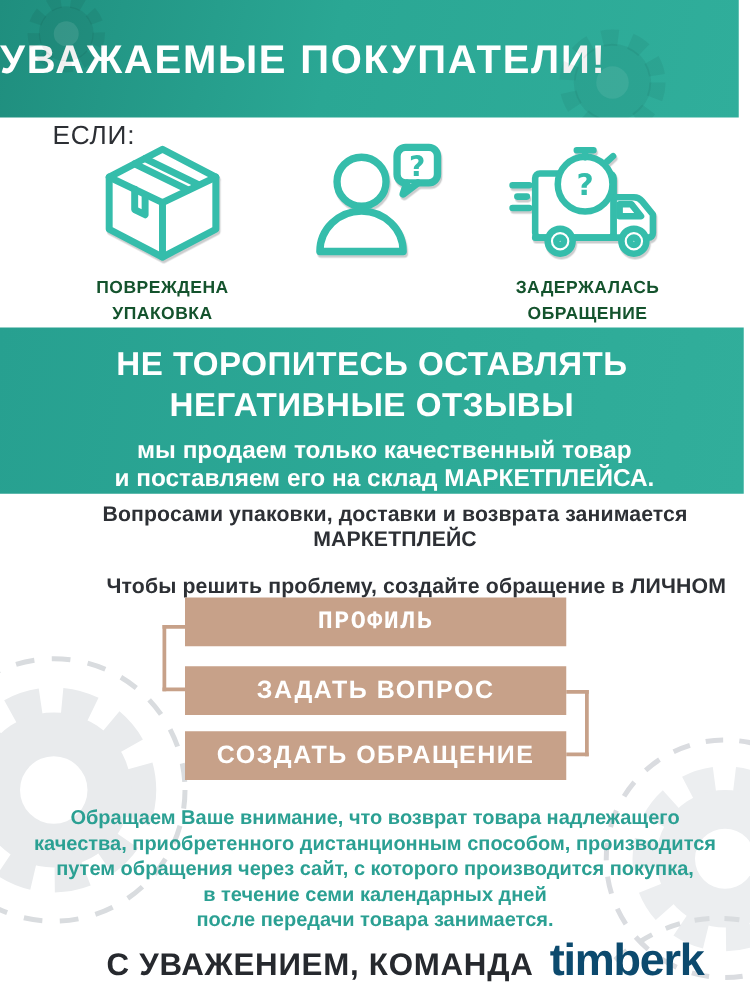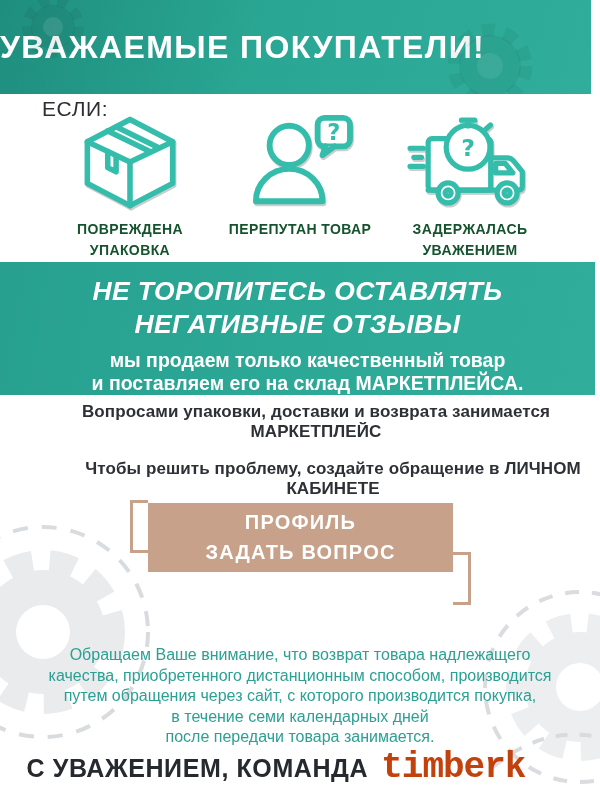--- a/index.html
+++ b/index.html
@@ -19,44 +19,44 @@
   .icons-row{position:absolute;top:114px;left:45px;width:510px;z-index:1;
              display:flex;justify-content:space-between;}
   .cond{width:190px;display:flex;flex-direction:column;align-items:center;}
   .cond svg{filter:drop-shadow(1.5px 2px 0 rgba(70,75,80,0.28));}
   .cond-label{margin-top:7px;text-align:center;font-size:14px;font-weight:bold;color:#14532d;
               line-height:1.5;letter-spacing:0.4px;}
 
   .band{position:absolute;top:262px;left:0;width:595px;height:133px;z-index:1;box-sizing:border-box;
         background:linear-gradient(100deg,#27a090 0%,#2daa97 60%,#31ae9b 100%);
         color:#fff;text-align:center;padding-top:13px;}
-  .band-title{font-size:26.5px;font-weight:bold;line-height:1.24;letter-spacing:0.4px;font-style:italic;}
+  .band-title{font-size:26.5px;font-weight:bold;line-height:1.24;letter-spacing:0.4px;}
   .band-sub{margin-top:8px;font-size:19.5px;font-weight:bold;line-height:1.17;padding-left:20px;}
 
   .instr{position:absolute;top:402px;left:16px;width:600px;z-index:1;text-align:center;
          font-size:17px;font-weight:bold;color:#2d3035;letter-spacing:0.1px;}
   .instr-l2{margin-top:17px;padding-left:34px;}
 
   .step-btn{position:absolute;left:148px;width:305px;height:39px;z-index:1;background:#c7a189;
             color:#ffffff;display:flex;align-items:center;justify-content:center;
             font-size:20px;font-weight:bold;letter-spacing:1.2px;cursor:default;}
-  .step-1{top:503px;} .step-2{top:533px;} .step-3{top:585px;}
+  .step-1{top:478px;font-family:Liberation Mono, monospace;} .step-2{top:533px;} .step-3{top:585px;}
   .bracket-left{position:absolute;left:130px;top:500px;width:18px;height:53px;z-index:1;
                 border:3px solid #c7a189;border-right:none;box-sizing:border-box;}
   .bracket-right{position:absolute;left:453px;top:552px;width:18px;height:53px;z-index:1;
                  border:3px solid #c7a189;border-left:none;box-sizing:border-box;}
 
   .legal{position:absolute;top:645px;left:0;width:600px;z-index:1;text-align:center;
-         font-size:16px;font-weight:normal;color:#2ba093;line-height:20.5px;}
+         font-size:16px;font-weight:bold;color:#2ba093;line-height:20.5px;}
 
   .footer{position:absolute;top:747px;left:0;width:552px;z-index:1;
-          display:flex;align-items:baseline;justify-content:center;gap:13px;}
+          display:flex;align-items:baseline;justify-content:center;gap:13px;padding-left:48px;}
   .footer-text{font-size:25px;font-weight:bold;color:#26292e;letter-spacing:0.6px;}
-  .footer-brand{font-family:Liberation Mono, monospace;font-size:36px;font-weight:bold;
-                color:#c2410c;letter-spacing:-1px;}
+  .footer-brand{font-family:Liberation Sans, sans-serif;font-size:36px;font-weight:bold;
+                color:#0c4a6e;letter-spacing:-1px;}
 </style>
 </head>
 <body>
 
 <div class="page">
 
   <svg class="deco" style="left:-75px;top:512px;" width="250" height="250">
     <circle cx="118" cy="120" r="105" fill="none" stroke="#d9dcdf" stroke-width="4" stroke-dasharray="15 14"></circle>
     <circle cx="118" cy="120" r="70" fill="none" stroke="#e9ebed" stroke-width="24" stroke-dasharray="25 17"></circle>
     <circle cx="118" cy="120" r="62" fill="#e9ebed"></circle>
@@ -111,21 +111,21 @@
       <svg width="112" height="98" viewBox="0 0 114 100">
         <g stroke="#35bdab" stroke-width="6" stroke-linejoin="round" stroke-linecap="round" fill="none">
           <circle cx="46" cy="32" r="20" fill="#ffffff"></circle>
           <path d="M12 89 A34 33 0 0 1 80 89 Z" fill="#ffffff"></path>
           <rect x="75" y="4" width="33" height="29" rx="7" fill="#ffffff"></rect>
           <path d="M83 33 L80 42 L92 33" fill="#ffffff"></path>
         </g>
         <text x="91.5" y="27" font-size="23" font-weight="bold" fill="#35bdab" text-anchor="middle" font-family="DejaVu Sans, sans-serif">?</text>
       </svg>
       <div class="cond-label">
-        <span>ПЕРЕПУТАН ТОВАР</span><br>
+        <br>
       </div>
     </div>
 
     <div class="cond">
       <svg width="126" height="98" viewBox="0 0 130 103">
         <g stroke="#35bdab" stroke-width="5.5" stroke-linejoin="round" stroke-linecap="round" fill="none">
           <path d="M2 36 H16 M6 45.5 H14 M2 55 H16"></path>
           <rect x="21" y="26" width="66" height="54" rx="4" fill="#ffffff"></rect>
           <path d="M87 46 H104 C107 46 109 47 111 49.5 L120 60.5 V76 C120 78.5 118.5 80 116 80 H87 Z" fill="#ffffff"></path>
           <path d="M92 52 H102 L110 62 H92 Z"></path>
@@ -135,21 +135,21 @@
           <path d="M81.5 16 L86.5 11.5"></path>
           <circle cx="42" cy="83" r="10.5" fill="#ffffff"></circle>
           <circle cx="42" cy="83" r="3.2"></circle>
           <circle cx="104" cy="83" r="10.5" fill="#ffffff"></circle>
           <circle cx="104" cy="83" r="3.2"></circle>
         </g>
         <text x="63" y="44" font-size="25" font-weight="bold" fill="#35bdab" text-anchor="middle" font-family="DejaVu Sans, sans-serif">?</text>
       </svg>
       <div class="cond-label">
         <span>ЗАДЕРЖАЛАСЬ</span><br>
-        <span>УВАЖЕНИЕМ</span>
+        <span>ОБРАЩЕНИЕ</span>
       </div>
     </div>
   </div>
 
   <section class="band">
     <div class="band-title">
       <span>НЕ ТОРОПИТЕСЬ ОСТАВЛЯТЬ</span><br>
       <span>НЕГАТИВНЫЕ ОТЗЫВЫ</span>
     </div>
     <div class="band-sub">
@@ -160,20 +160,21 @@
 
   <div class="instr">
     <div>Вопросами упаковки, доставки и возврата занимается МАРКЕТПЛЕЙС</div>
     <div class="instr-l2">Чтобы решить проблему, создайте обращение в ЛИЧНОМ КАБИНЕТЕ</div>
   </div>
 
   <div class="bracket-left"></div>
   <div class="bracket-right"></div>
   <div class="step-btn step-1">ПРОФИЛЬ</div>
   <div class="step-btn step-2">ЗАДАТЬ ВОПРОС</div>
+  <div class="step-btn step-3">СОЗДАТЬ ОБРАЩЕНИЕ</div>
 
   <div class="legal">
     <span>Обращаем Ваше внимание, что возврат товара надлежащего</span><br>
     <span>качества, приобретенного дистанционным способом,  производится</span><br>
     <span>путем обращения через сайт, с которого производится покупка,</span><br>
     <span>в течение семи календарных дней</span><br>
     <span>после передачи товара занимается.</span>
   </div>
 
   <div class="footer">

